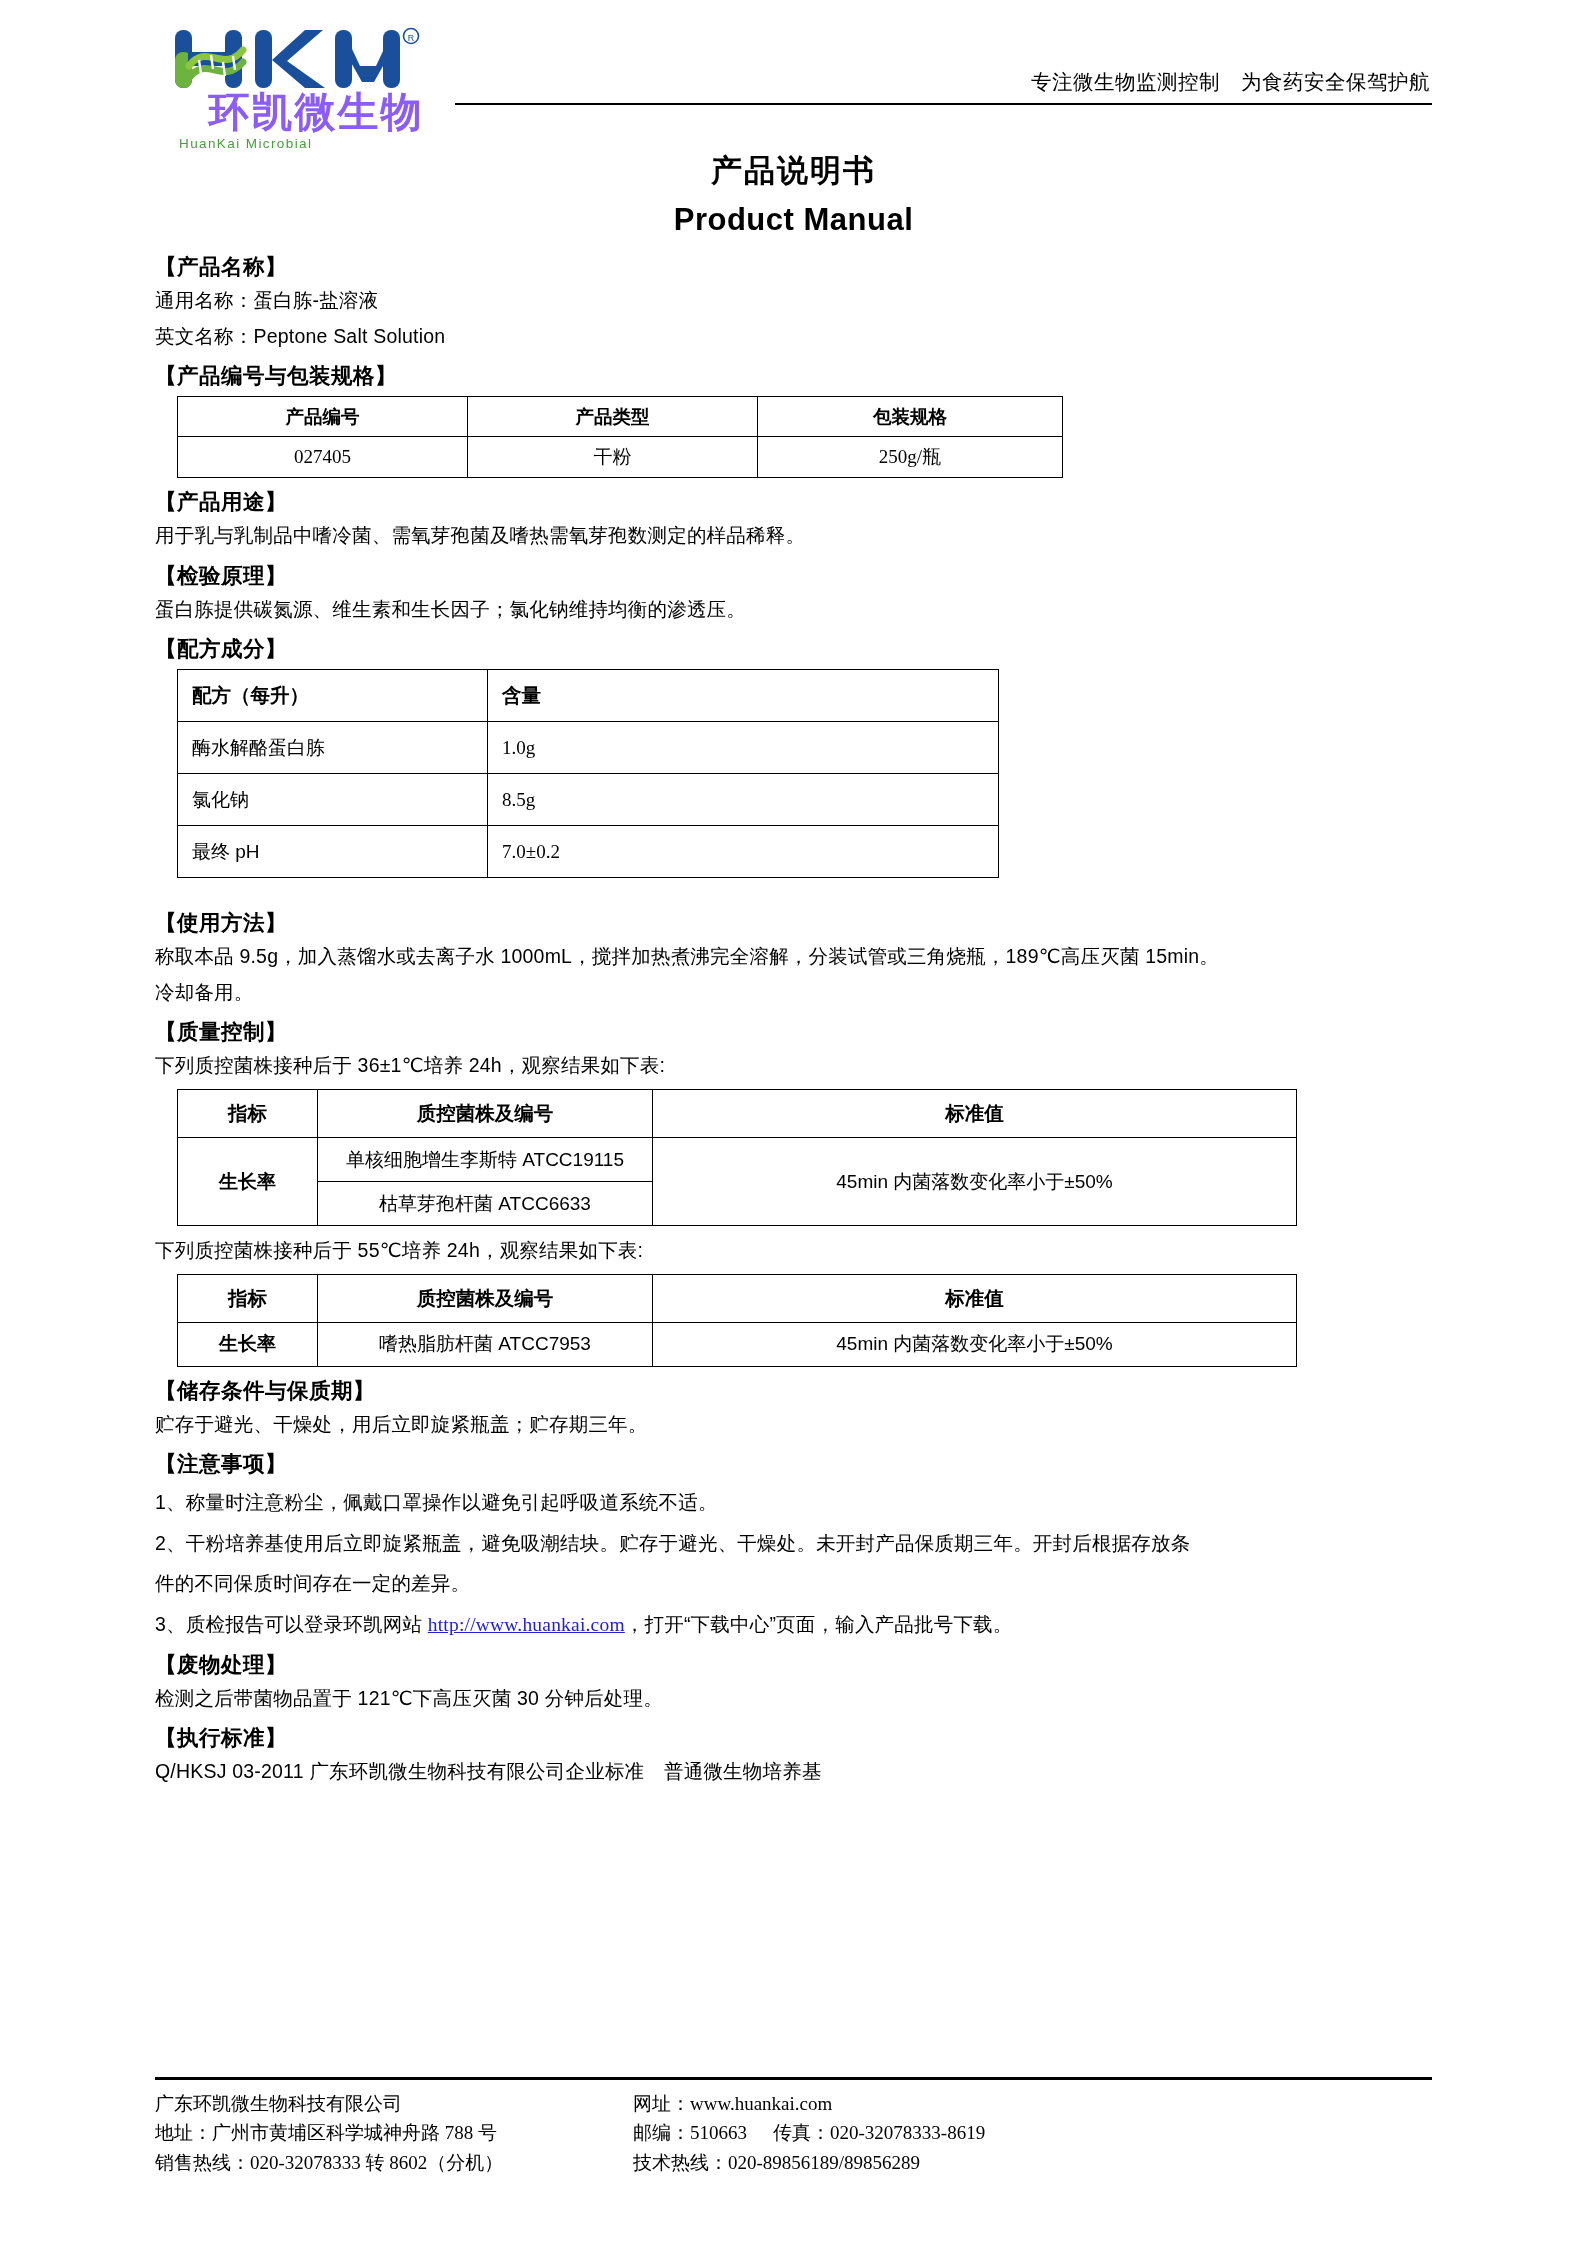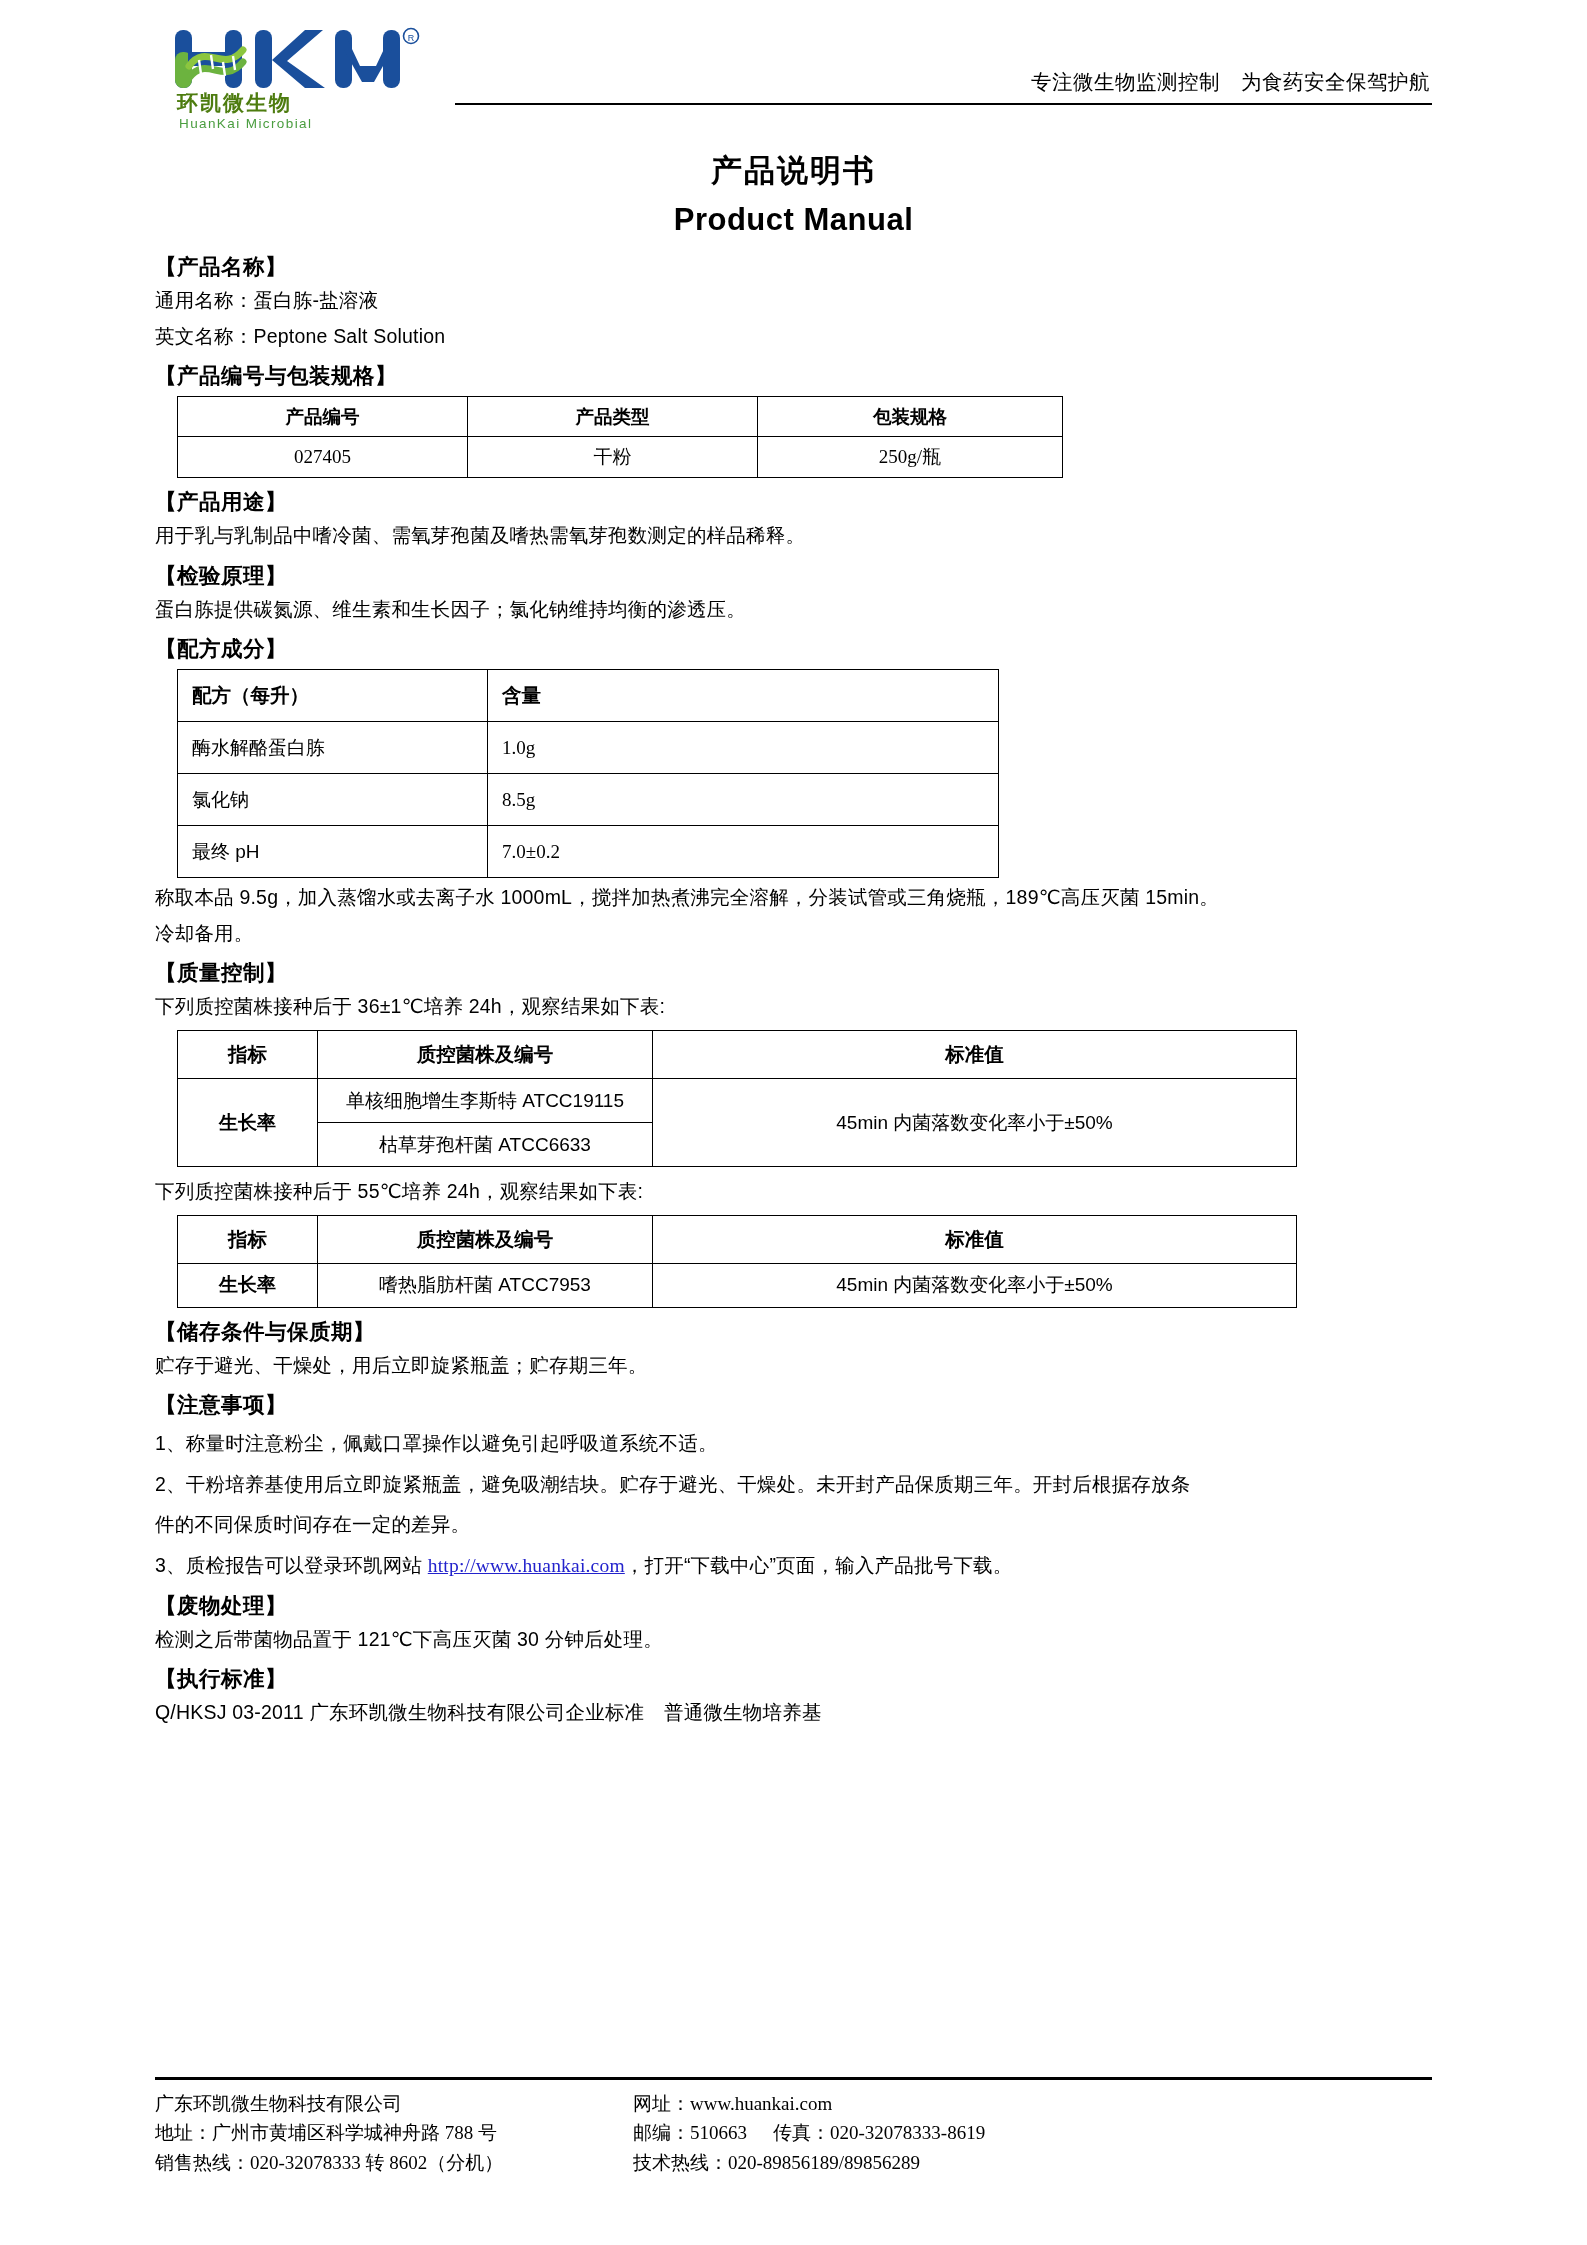--- a/index.html
+++ b/index.html
@@ -9,22 +9,22 @@
     background:#ffffff;
     font-family:"Liberation Sans","DejaVu Sans",sans-serif;
     color:#000;
   }
   .page { width:1587px; min-height:2245px; position:relative; padding:0 155px; }
 
   
   .header { display:flex; align-items:flex-start; padding-top:22px; height:120px; }
   .logo-wrap { width:300px; flex:0 0 300px; position:relative; }
   .logo-mark { width:290px; height:72px; display:block; }
-  .logo-cn { font-size:21px; font-weight:bold; color:#4d7c0f; letter-spacing:2px;
-             line-height:1; margin-top:-2px; padding-left:22px; white-space:nowrap; }
+  .logo-cn { font-size:41px; font-weight:bold; color:#8b5cf6; letter-spacing:2px;
+             line-height:1; margin-top:-2px; padding-left:22px; white-space:nowrap;text-align:center; }
   .logo-en { font-size:13.5px; color:#4a9d3f; letter-spacing:1.4px; line-height:1;
              margin-top:4px; padding-left:24px; white-space:nowrap; }
   .tagline-wrap { flex:1; padding-top:46px; }
   .tagline { font-size:20.5px; text-align:right; letter-spacing:0.5px;
              white-space:nowrap; padding-right:2px; }
   .hrule { border-bottom:2.5px solid #000; margin-top:7px; }
 
   
   .title-cn { text-align:center; font-size:31px; font-weight:bold; margin-top:30px; letter-spacing:2px; }
   .title-en { text-align:center; font-size:31px; font-weight:bold; margin-top:10px; letter-spacing:0.5px;
@@ -168,20 +168,21 @@
         <td>氯化钠</td>
         <td class="v">8.5g</td>
       </tr>
       <tr>
         <td>最终 pH</td>
         <td class="v">7.0±0.2</td>
       </tr>
     </tbody>
   </table>
 
+  <div class="sec-head" style="margin-top:30px;">【使用方法】</div>
   <div class="para">称取本品 9.5g，加入蒸馏水或去离子水 1000mL，搅拌加热煮沸完全溶解，分装试管或三角烧瓶，189℃高压灭菌 15min。</div>
   <div class="para">冷却备用。</div>
 
   <div class="sec-head tight">【质量控制】</div>
   <div class="para">下列质控菌株接种后于 36±1℃培养 24h，观察结果如下表:</div>
   <table class="tbl t-qc">
     <colgroup>
         <col class="c1">
         <col class="c2">
         <col>

